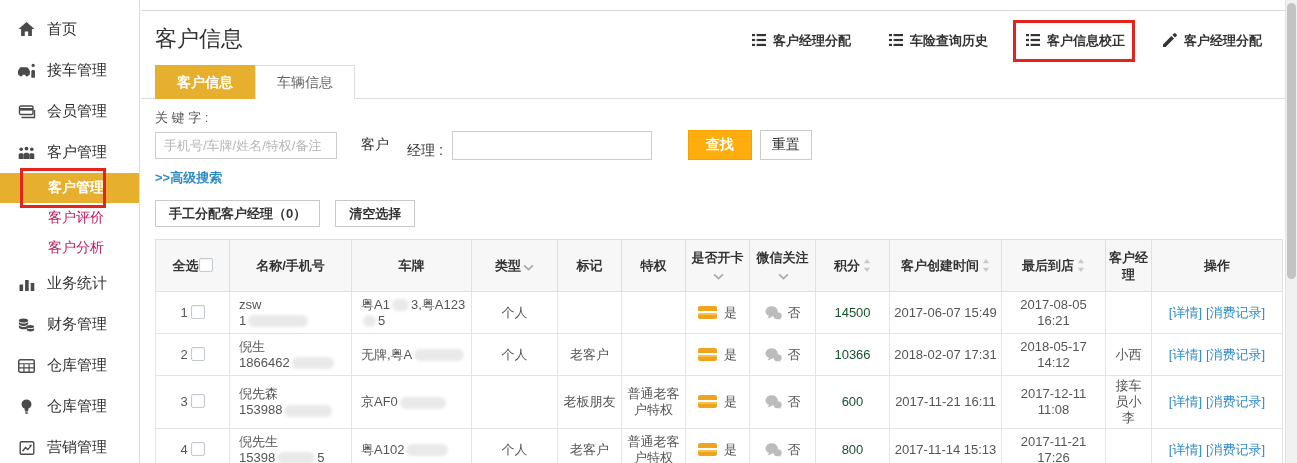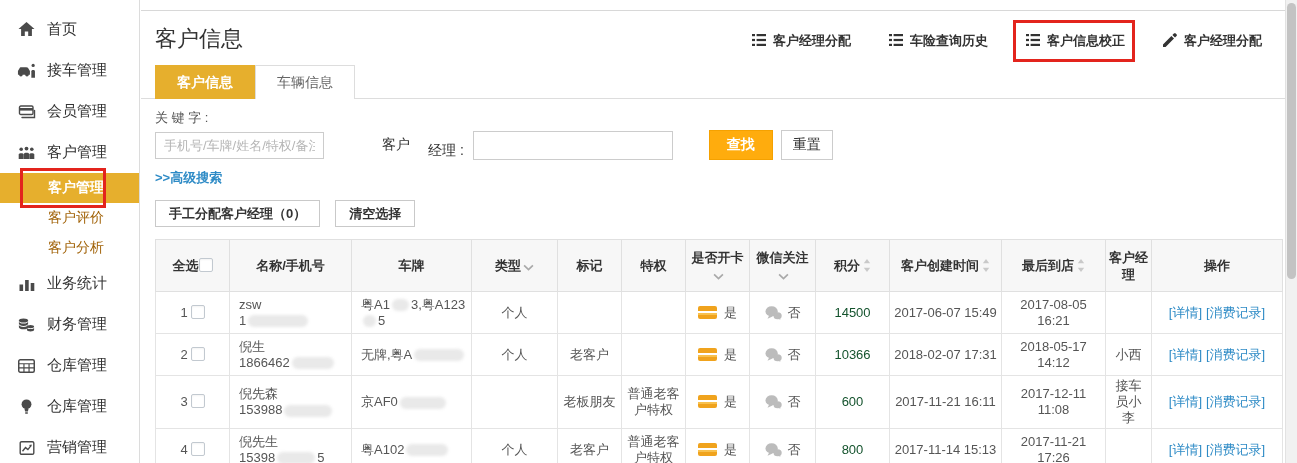--- a/index.html
+++ b/index.html
@@ -6,21 +6,21 @@
   body { background:#fff; font-family:"Liberation Sans","DejaVu Sans",sans-serif; }
   .app { position:relative; width:1297px; height:463px; background:#fff; overflow:hidden;padding-left:32px; }
 
   
   .sidebar { position:absolute; left:0; top:0; width:140px; height:463px; background:#fff;
              border-right:1px solid #dcdcdc; padding-top:9px; }
   .side-item { height:41px; display:flex; align-items:center; gap:11px; padding-left:17px;
                font-size:15px; color:#333; cursor:pointer; }
   .side-item .icn { width:19px; display:flex; justify-content:center; }
   .submenu-item { height:30px; display:flex; align-items:center; padding-left:48px;
-                  font-size:14px; color:#a16207; cursor:pointer; position:relative; }
+                  font-size:14px; color:#be185d; cursor:pointer; position:relative; }
   .submenu-item.active { background:#e6af2d; color:#fff; font-weight:bold; }
   .submenu-item.annotated::after { content:""; position:absolute; left:20px; width:80px;
                   top:-5px; bottom:-5px; border:3px solid #e3241d; pointer-events:none; }
 
   
   .content { position:absolute; left:141px; top:0; width:1145px; height:463px; overflow:hidden; background:#fff; }
   .topline { margin-top:10px; border-top:1px solid #d8d8d8; }
   .page-header { position:relative; padding:13px 20px 11px 14px; }
   .page-title { font-size:22px; font-weight:normal; color:#333; }
   .actions { position:absolute; right:24px; top:21px; display:flex; gap:38px; }
@@ -31,24 +31,24 @@
 
   .tabs-row { display:flex; padding-left:14px; border-bottom:1px solid #ddd; height:34px; }
   .tab { min-width:100px; padding:0 18px; height:34px; display:flex; align-items:center; justify-content:center;
          font-size:14px; color:#666; background:#fff; border:1px solid #ddd; border-bottom:none;
          margin-bottom:-1px; cursor:pointer; }
   .tab.active { background:#e6af2d; border-color:#e6af2d; color:#fff; font-weight:bold; }
 
   .filter { padding:10px 0 0 14px; }
   .kw-label { font-size:13px; color:#555; margin-bottom:3px; }
   .filter-row { display:flex; align-items:center; }
-  .kw-input { width:169px; height:27px; border:1px solid #ccc; padding:0 8px; font-size:13px; color:#333; outline:none; }
+  .kw-input { width:182px; height:27px; border:1px solid #ccc; padding:0 8px; font-size:13px; color:#333; outline:none; }
   .kw-input::placeholder, .mgr-input::placeholder { color:#b5b5b5; }
   .mgr-label { font-size:14px; color:#333; }
-  .l1 { margin-left:58px; }
+  .l1 { margin-left:24px; }
   .l2 { margin-left:18px;margin-top:12px; }
   .mgr-input { margin-left:9px; width:200px; height:29px; border:1px solid #ccc; padding:0 8px; font-size:13px; outline:none; }
   .btn-search { margin-left:36px; width:64px; height:30px; background:#ffac0d; border:1px solid #f5a100;
                 color:#fff; font-size:14px; font-weight:bold; cursor:pointer; }
   .btn-reset { margin-left:8px; width:52px; height:30px; background:#fff; border:1px solid #ccc;
                color:#333; font-size:14px; cursor:pointer; }
   .adv-link { display:inline-block; margin-top:9px; font-size:13px; color:#2e8bc6; font-weight:bold;
               text-decoration:none; cursor:pointer; }
   .bulk-row { margin-top:13px; display:flex; gap:15px; }
   .bulk-btn { height:27px; padding:0 13px; background:#fff; border:1px solid #c9c9c9;

